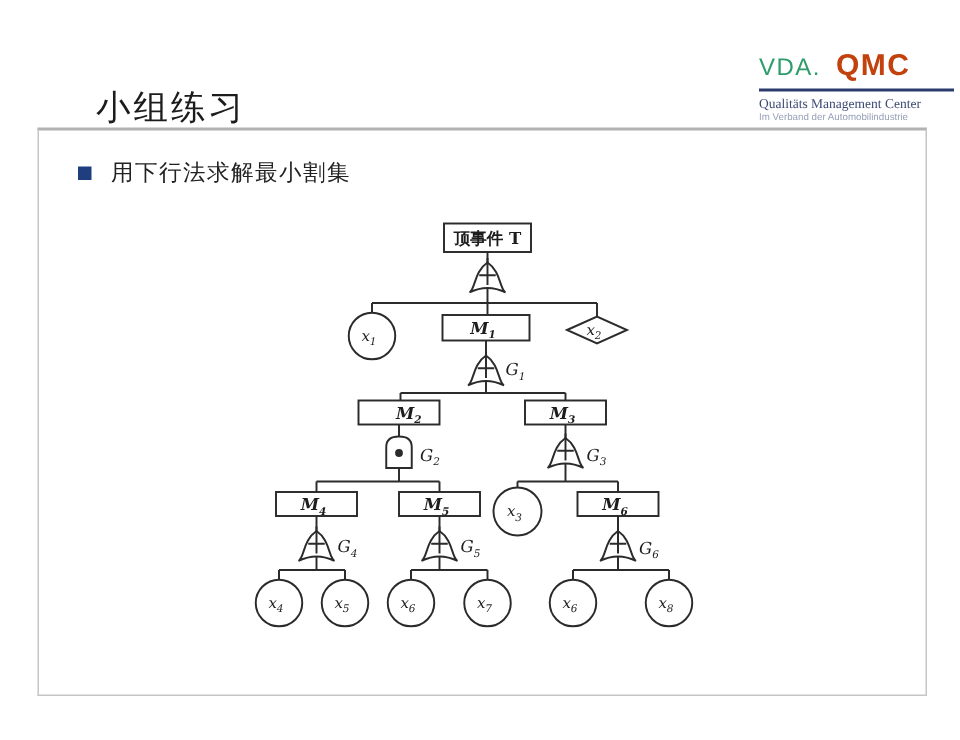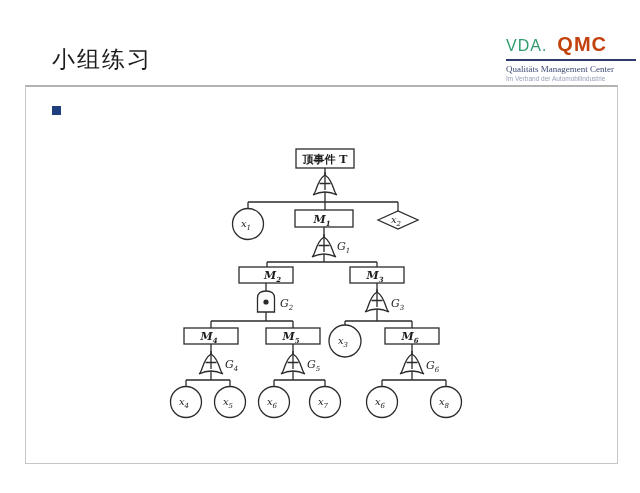--- a/index.html
+++ b/index.html
@@ -1,20 +1,20 @@
 <!DOCTYPE html>
 <html><head>
 <meta charset="utf-8">
 <style>
   html,body{margin:0;padding:0;background:#fff;}
   .slide{position:relative;width:640px;height:493px;background:#ffffff;overflow:hidden;
          font-family:"Liberation Sans", sans-serif;}
 
   
-  .page-title{position:absolute;left:52px;top:44px;margin:0;font-size:23px;font-weight:400;
+  .page-title{position:absolute;left:52px;top:44px;margin:12px;font-size:23px;font-weight:400;
               color:#1c1c1c;letter-spacing:2px;}
   .logo{position:absolute;left:506px;top:33px;width:130px;}
   .logo-row{display:flex;align-items:baseline;gap:10px;}
   .logo-vda{font-size:16px;font-weight:normal;color:#2f9c6c;letter-spacing:1px;}
   .logo-qmc{font-size:20px;font-weight:bold;color:#c2410c;letter-spacing:1px;}
   .logo-rule{height:2px;background:#2c3a6e;margin:3px 0 3px 0;width:130px;}
   .logo-sub1{font-size:9px;color:#3d4a74;white-space:nowrap;font-family:Liberation Serif, serif;}
   .logo-sub2{font-size:6.5px;color:#97a0b8;white-space:nowrap;margin-top:1px;}
 
   
@@ -61,20 +61,21 @@
     </div>
     <div class="logo-rule"></div>
     <div class="logo-sub1">Qualitäts Management Center</div>
     <div class="logo-sub2">Im Verband der Automobilindustrie</div>
   </div>
 
   <div class="content-box"></div>
 
   <div class="bullet-row">
     <span class="bullet-square"></span>
+    <span class="bullet-text">用下行法求解最小割集</span>
   </div>
 
   <svg class="tree" viewBox="0 0 640 493">
     <defs>
       <g id="orGateFull">
         <path class="shape" d="M -12 18 C -8 15.5 -9 4 0 -2 C 9 4 8 15.5 12 18 C 4 14 -4 14 -12 18 Z"></path>
         <path class="stroke" d="M 0 -5 V 13 M -5.5 6.5 H 5.5"></path>
       </g>
       <g id="andGateFull">
         <path class="shape" d="M -8.5 18 L -8.5 4 Q -8.5 -3 0 -3 Q 8.5 -3 8.5 4 L 8.5 18 Z"></path>

